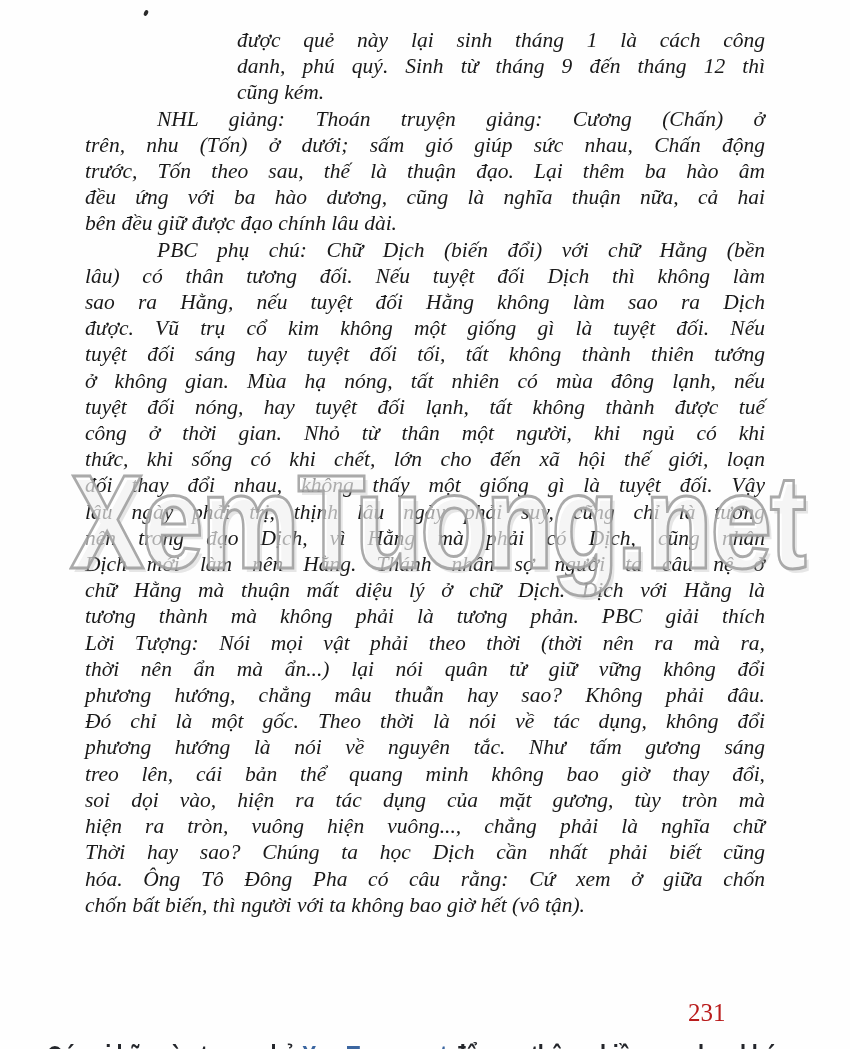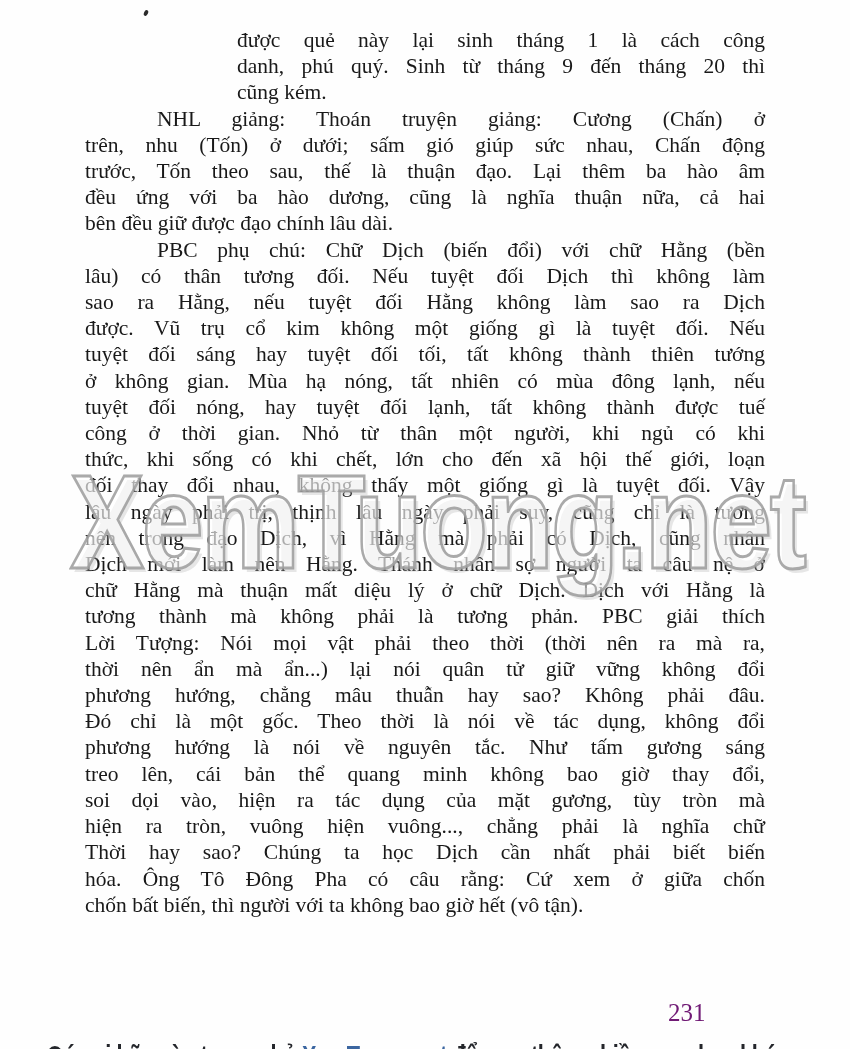--- a/index.html
+++ b/index.html
@@ -28,20 +28,21 @@
     width: 680px;
     font-size: 21.5px;
     line-height: 26.2px;
     color: #191919;
     z-index: 1;
   }
   .text-block { width: auto; }
   .line {
     text-align: justify;
     text-align-last: justify;
+    font-style: italic;
   }
   .line.last { text-align-last: left; }
   .line.first { text-indent: 72px; }
   .watermark {
     position: absolute;
     left: 70px;
     top: 455px;
     z-index: 5;
     font-family: "Liberation Sans", sans-serif;
     font-weight: bold;
@@ -51,26 +52,26 @@
     white-space: nowrap;
     color: rgba(255,255,255,0.55);
     -webkit-text-stroke: 3px rgba(158,158,158,0.88);
     text-shadow: 4px 4px 0 rgba(175,175,175,0.30);
     transform: scaleX(0.83);
     transform-origin: left top;
     pointer-events: none;
   }
   .page-number {
     position: absolute;
-    left: 668px;
+    left: 688px;
     top: 999px;
     z-index: 2;
     font-family: "Liberation Serif", serif;
     font-size: 25px;
-    color: #701a75;
+    color: #b91c1c;
   }
   .footer {
     position: absolute;
     left: 0;
     right: 16px;
     top: 1000px;
     display: flex;
     justify-content: center;
     z-index: 3;
     margin-top: 36px;
@@ -91,21 +92,21 @@
 </head>
 <body>
 
 <div class="page">
 
   <div class="scan-speck"></div>
 
   <div class="content">
       <div class="text-block" style="margin-left: 152px;">
         <div class="line">được quẻ này lại sinh tháng 1 là cách công</div>
-        <div class="line">danh, phú quý. Sinh từ tháng 9 đến tháng 20 thì</div>
+        <div class="line">danh, phú quý. Sinh từ tháng 9 đến tháng 12 thì</div>
         <div class="line last">cũng kém.</div>
       </div>
       <div class="text-block">
         <div class="line first">NHL giảng: Thoán truyện giảng: Cương (Chấn) ở</div>
         <div class="line">trên, nhu (Tốn) ở dưới; sấm gió giúp sức nhau, Chấn động</div>
         <div class="line">trước, Tốn theo sau, thế là thuận đạo. Lại thêm ba hào âm</div>
         <div class="line">đều ứng với ba hào dương, cũng là nghĩa thuận nữa, cả hai</div>
         <div class="line last">bên đều giữ được đạo chính lâu dài.</div>
       </div>
       <div class="text-block">
@@ -125,21 +126,21 @@
         <div class="line">chữ Hằng mà thuận mất diệu lý ở chữ Dịch. Dịch với Hằng là</div>
         <div class="line">tương thành mà không phải là tương phản. PBC giải thích</div>
         <div class="line">Lời Tượng: Nói mọi vật phải theo thời (thời nên ra mà ra,</div>
         <div class="line">thời nên ẩn mà ẩn...) lại nói quân tử giữ vững không đổi</div>
         <div class="line">phương hướng, chẳng mâu thuẫn hay sao? Không phải đâu.</div>
         <div class="line">Đó chỉ là một gốc. Theo thời là nói về tác dụng, không đổi</div>
         <div class="line">phương hướng là nói về nguyên tắc. Như tấm gương sáng</div>
         <div class="line">treo lên, cái bản thể quang minh không bao giờ thay đổi,</div>
         <div class="line">soi dọi vào, hiện ra tác dụng của mặt gương, tùy tròn mà</div>
         <div class="line">hiện ra tròn, vuông hiện vuông..., chẳng phải là nghĩa chữ</div>
-        <div class="line">Thời hay sao? Chúng ta học Dịch cần nhất phải biết biến</div>
+        <div class="line">Thời hay sao? Chúng ta học Dịch cần nhất phải biết cũng</div>
         <div class="line">hóa. Ông Tô Đông Pha có câu rằng: Cứ xem ở giữa chốn</div>
         <div class="line last">chốn bất biến, thì người với ta không bao giờ hết (vô tận).</div>
       </div>
     </div>
 
   <div class="watermark">XemTuong.net</div>
 
   <div class="page-number">231</div>
 
   <div class="footer">

